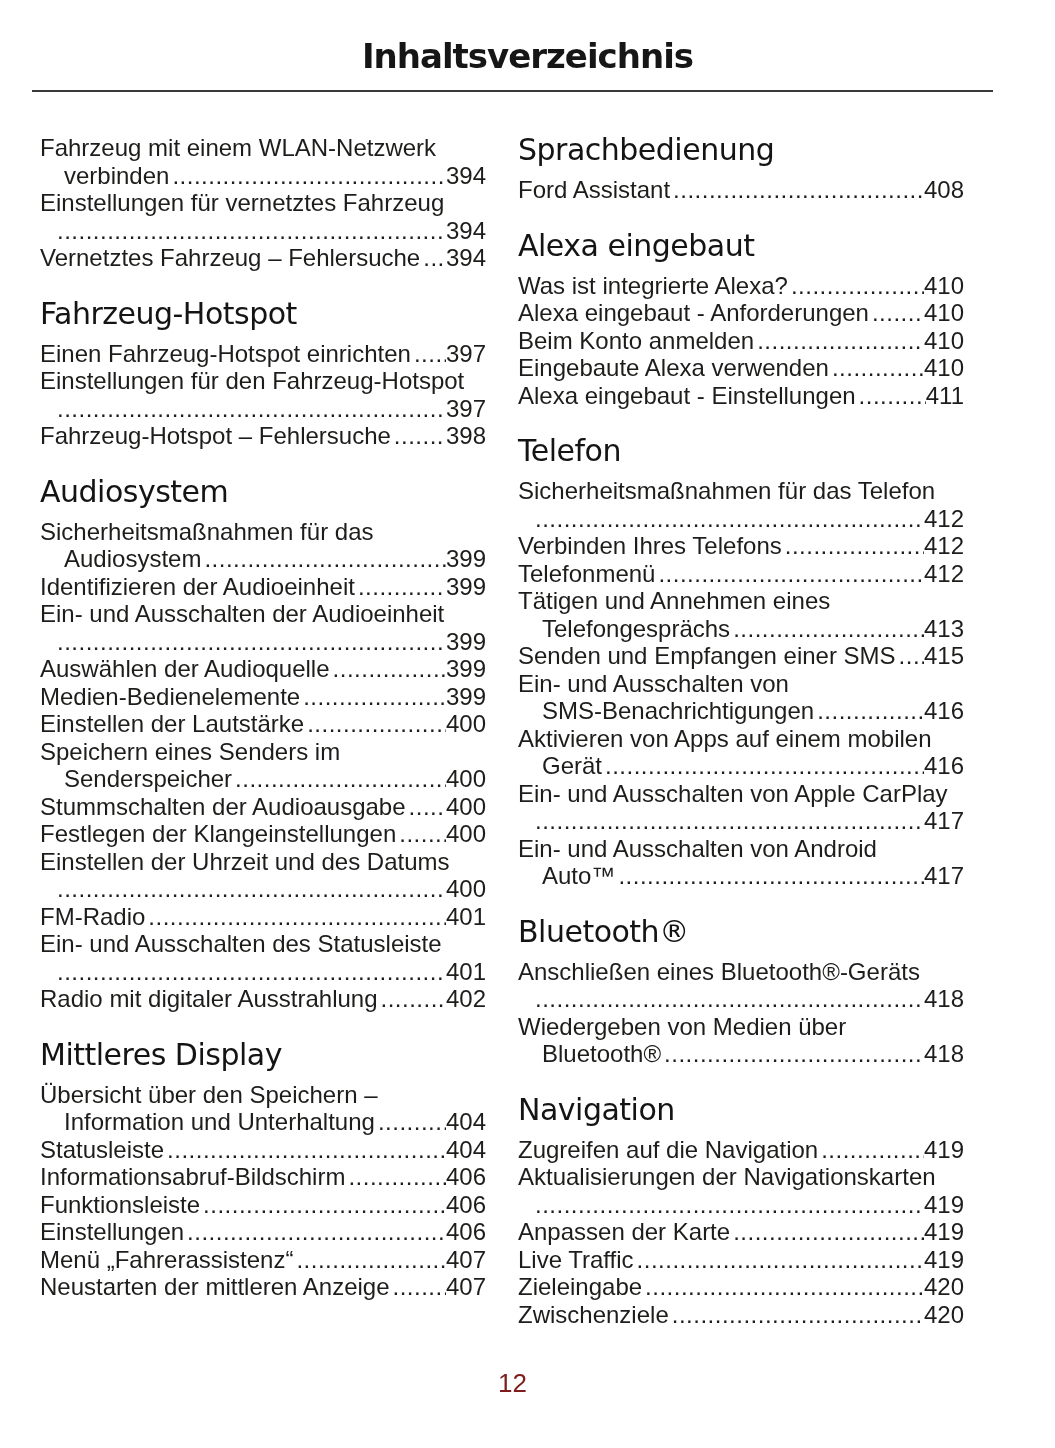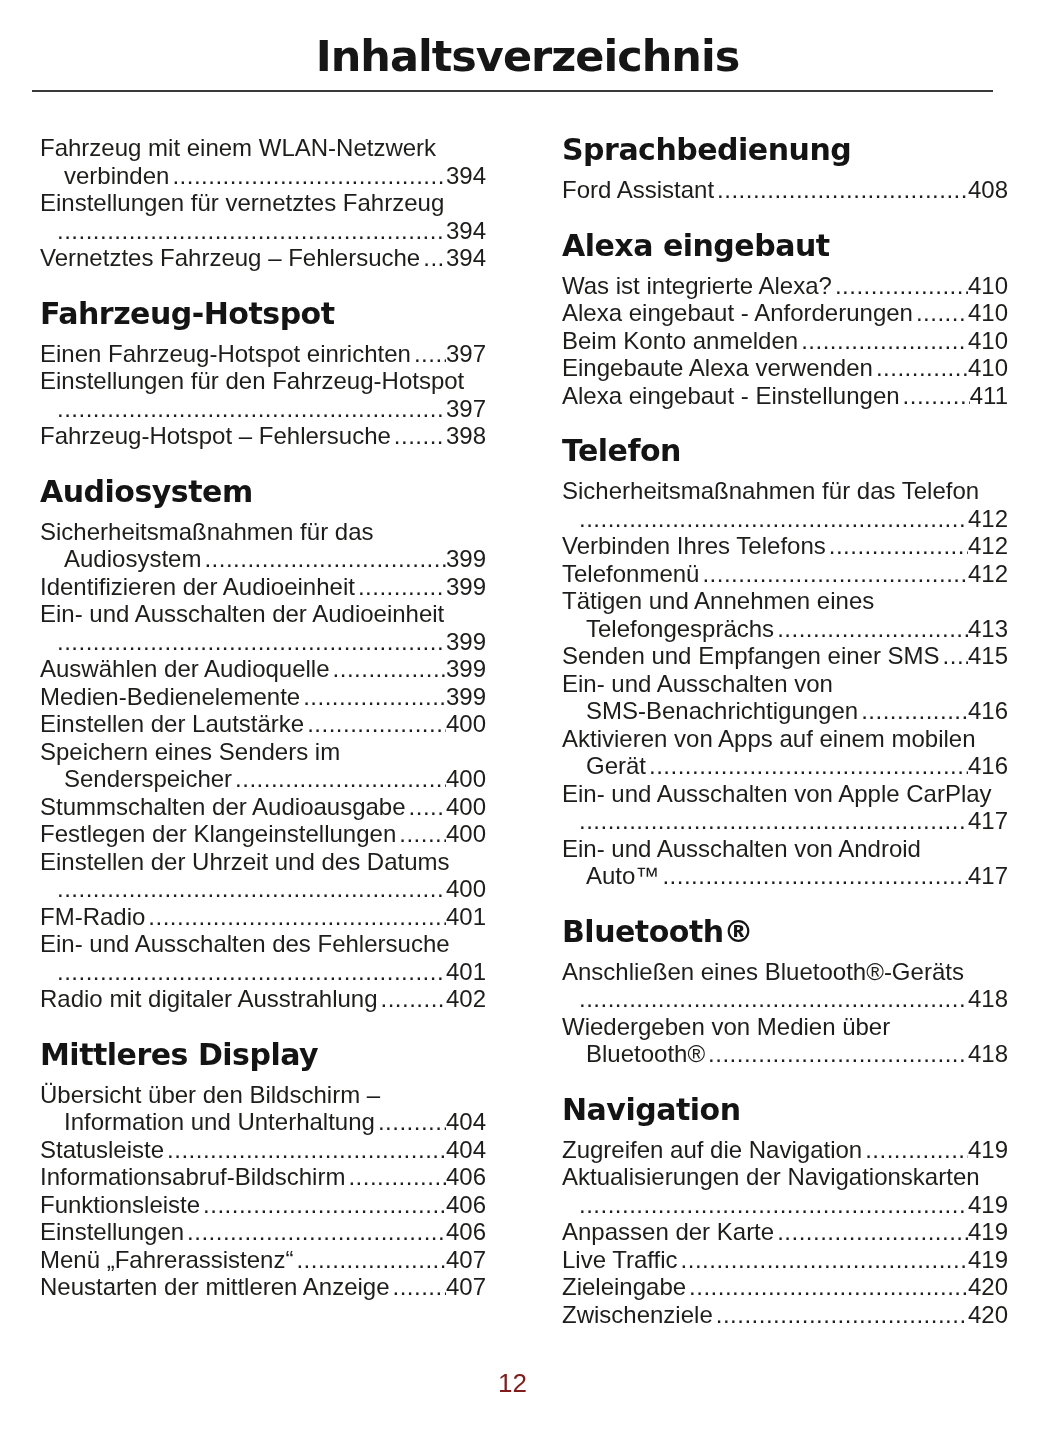--- a/index.html
+++ b/index.html
@@ -14,42 +14,42 @@
     background: #ffffff;
     color: #1d1d1b;
     font-family: "Liberation Sans", sans-serif;
     overflow: hidden;
   }
   .doc-title {
     margin: 36px 0 0 0;
     text-align: center;
     font-family: "DejaVu Sans", sans-serif;
     font-weight: bold;
-    font-size: 43px;
+    font-size: 34px;
     line-height: 40px;
     letter-spacing: -1px;
     color: #161616;
   }
   .rule {
     margin: 14px 62px 0 32px;
     border-top: 2.5px solid #3a3a3a;
     height: 0;
   }
   .cols {
     display: flex;
     margin: 42px 0 0 40px;
-    gap: 76px;
+    gap: 32px;
   }
   .col {
     width: 446px;
     flex: 0 0 446px;
   }
   .sec-h {
     font-family: "DejaVu Sans", sans-serif;
-    font-weight: bold;
+    font-weight: normal;
     font-size: 30px;
     line-height: 32px;
     letter-spacing: -0.5px;
     color: #141414;
     margin: 26px 0 10px 0;
   }
   .sec:first-child .sec-h { margin-top: 0; }
   .entry {
     font-size: 24px;
     line-height: 27.5px;
@@ -216,38 +216,38 @@
             </div>
           </div>
           <div class="entry">
             <div class="row">
               <span class="txt">FM-Radio</span>
               <span class="leader"></span>
               <span class="pg">401</span>
             </div>
           </div>
           <div class="entry">
-            <div class="tline">Ein- und Ausschalten des Fehlersuche</div>
+            <div class="tline">Ein- und Ausschalten des Statusleiste</div>
             <div class="row cont-dots">
               <span class="leader"></span>
               <span class="pg">401</span>
             </div>
           </div>
           <div class="entry">
             <div class="row">
               <span class="txt">Radio mit digitaler Ausstrahlung</span>
               <span class="leader"></span>
               <span class="pg">402</span>
             </div>
           </div>
         </section>
         <section class="sec">
           <h2 class="sec-h">Mittleres Display</h2>
           <div class="entry">
-            <div class="tline">Übersicht über den Bildschirm –</div>
+            <div class="tline">Übersicht über den Speichern –</div>
             <div class="row cont-text">
               <span class="txt">Information und Unterhaltung</span>
               <span class="leader"></span>
               <span class="pg">404</span>
             </div>
           </div>
           <div class="entry">
             <div class="row">
               <span class="txt">Statusleiste</span>
               <span class="leader"></span>

